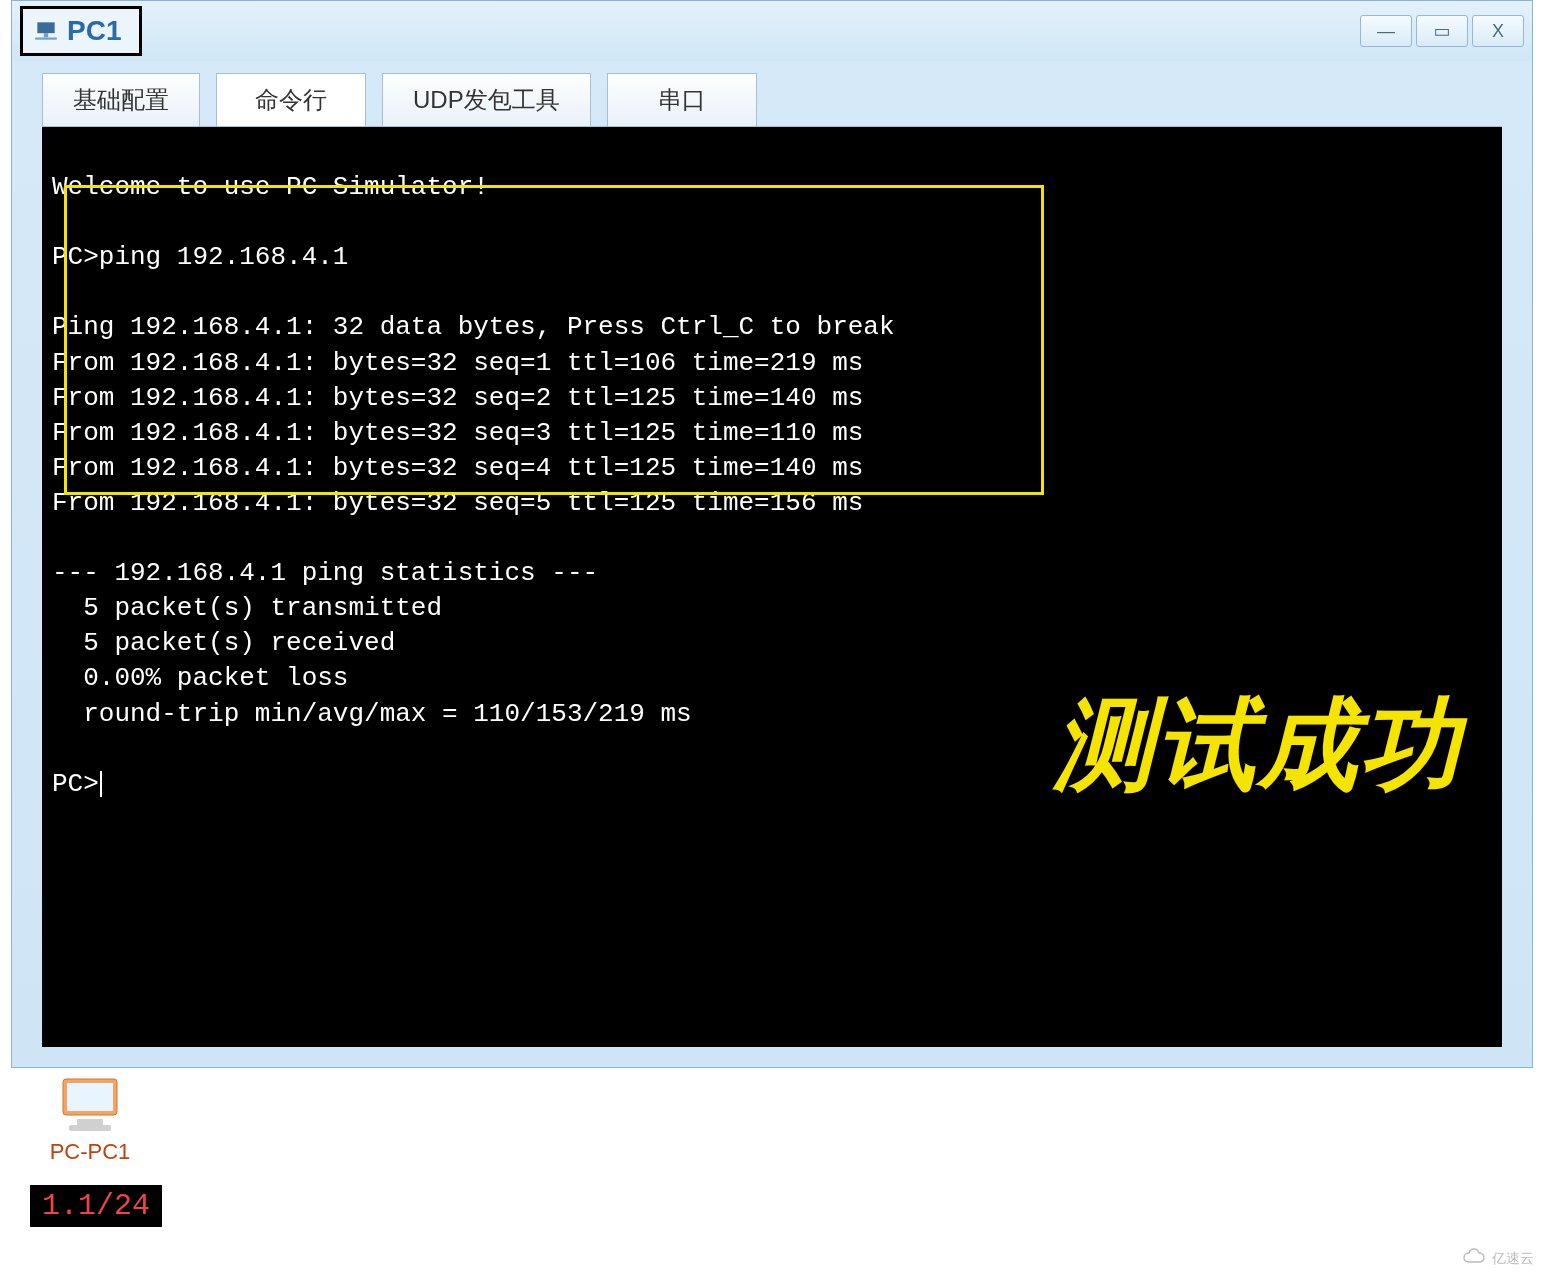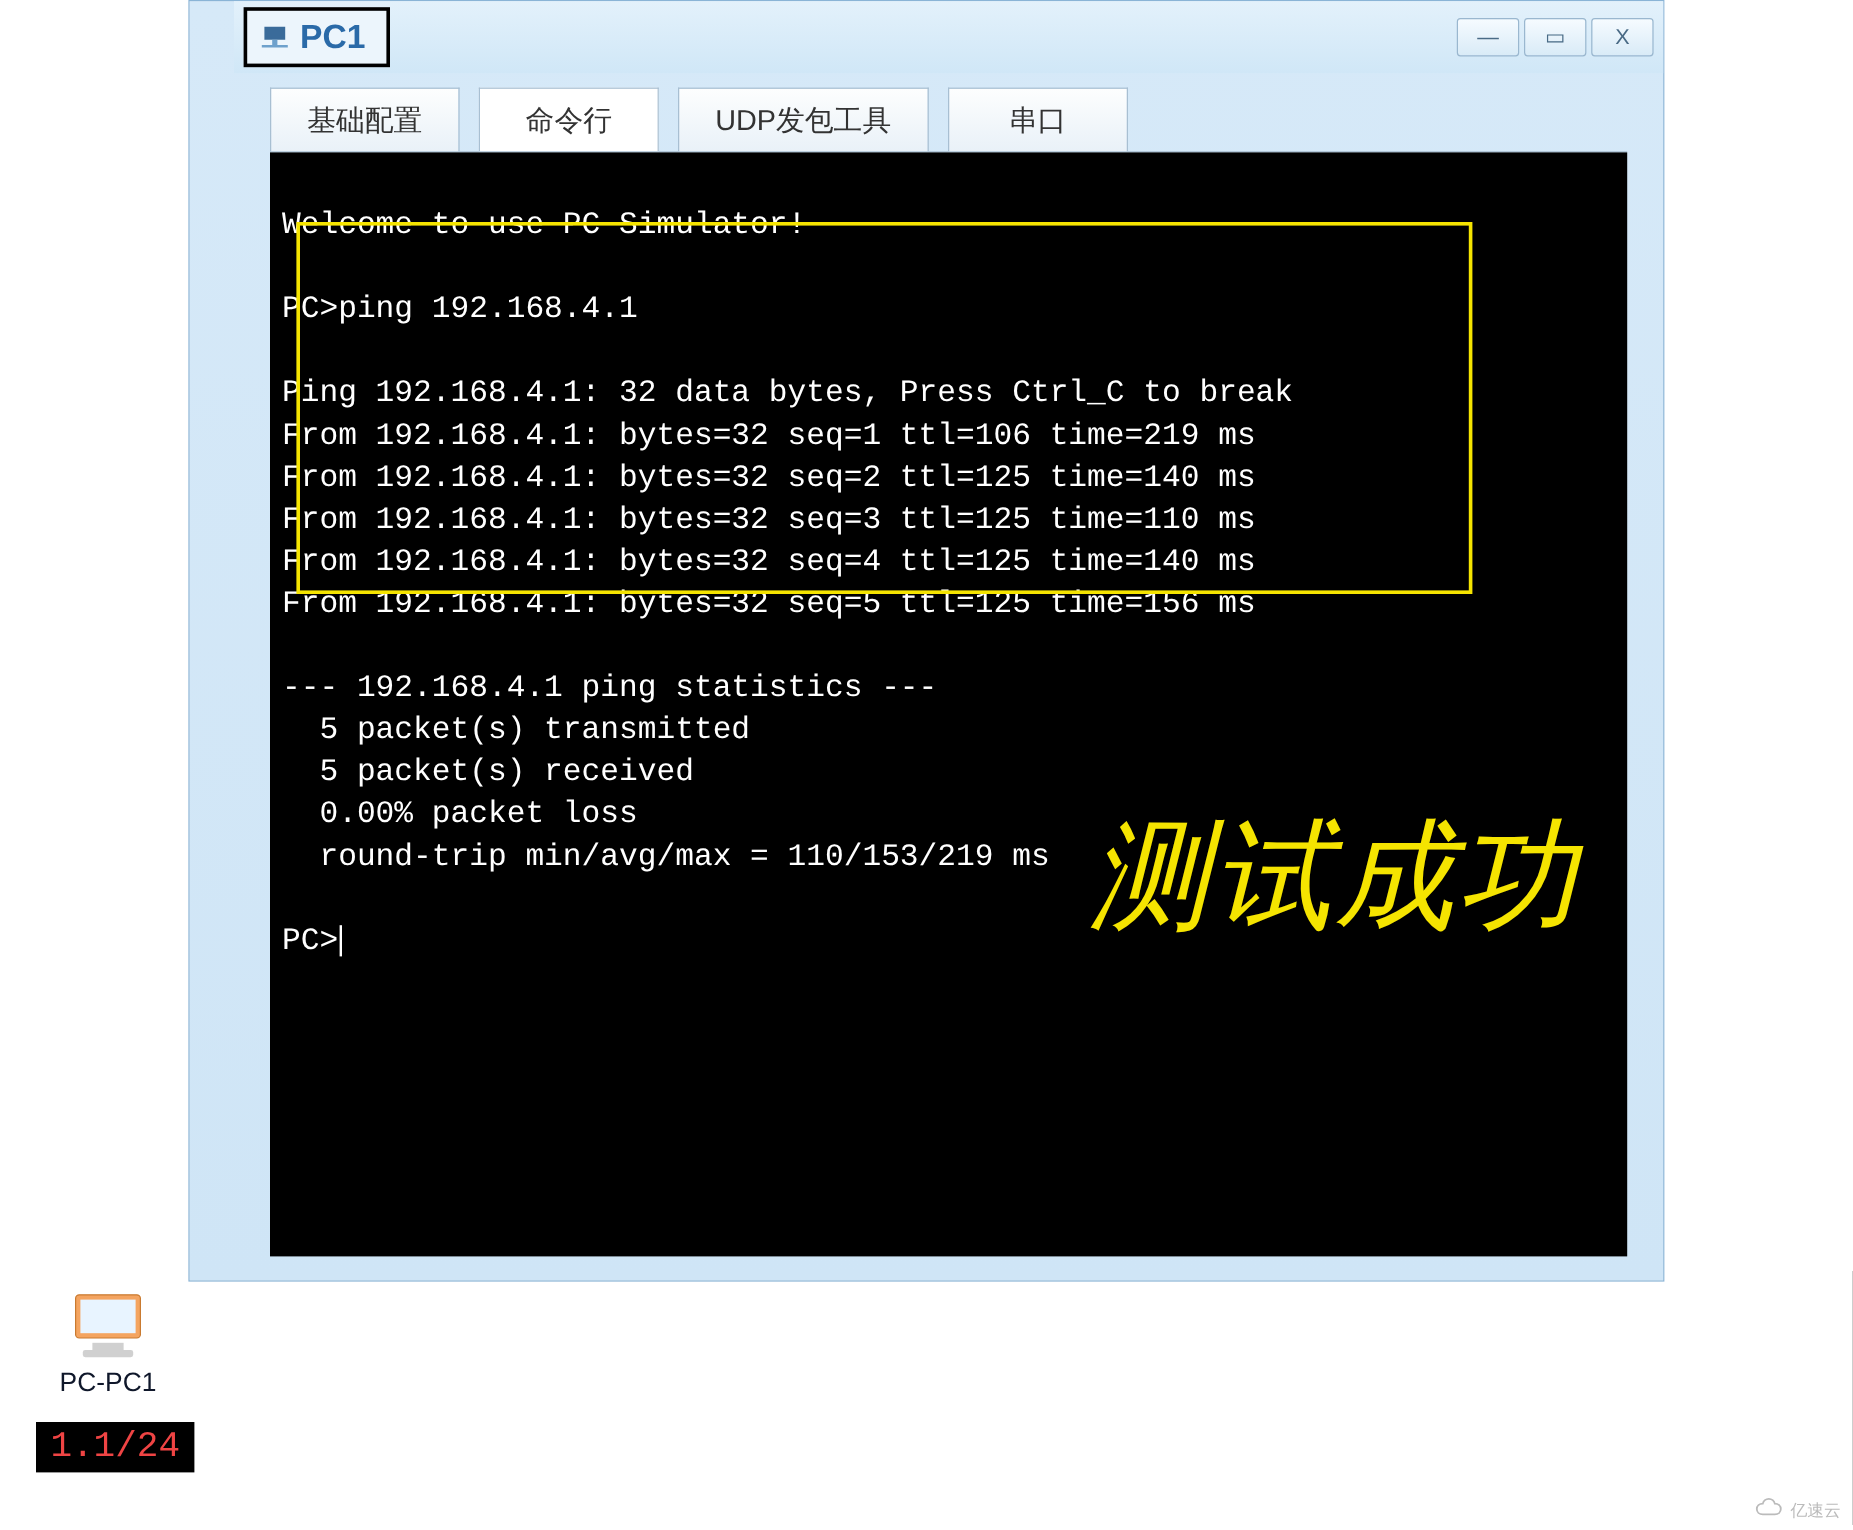--- a/index.html
+++ b/index.html
@@ -7,23 +7,22 @@
       font-family: "Microsoft YaHei", Arial, sans-serif;
       background: #fff;
       width: 1544px;
       height: 1275px;
       position: relative;
     }
     .window {
       position: relative;
       background: linear-gradient(to bottom, #d6e9f8, #cfe5f6);
       border: 1px solid #8ab4d6;
-      width: 1230px;
+      width: 1522px;
       margin: 0 auto;
-      padding-left: 37px;
     }
     .titlebar {
       height: 60px;
       display: flex;
       align-items: center;
       justify-content: space-between;
       padding: 0 8px;
       background: linear-gradient(to bottom, #e3f1fb, #d0e7f7);
     }
     .window-tab {
@@ -95,23 +94,23 @@
       border: 3px solid #f5e400;
       top: 58px;
       left: 22px;
       width: 980px;
       height: 310px;
       pointer-events: none;
     }
     .success-text {
       position: absolute;
       right: 40px;
-      top: 536px;
+      top: 550px;
       font-size: 100px;
-      font-weight: 400;
+      font-weight: 700;
       color: #f5e400;
       font-style: italic;
       letter-spacing: 2px;
       font-family: "Microsoft YaHei", sans-serif;
     }
     .cursor {
       display: inline-block;
       width: 2px; height: 26px;
       background: #fff;
       vertical-align: middle;
@@ -123,21 +122,21 @@
       top: 1075px;
       display: flex;
       justify-content: space-between;
       padding: 0 30px;
     }
     .pc-node { text-align: center; width: 120px; }
     .pc-icon {
       width: 70px; height: 60px;
       margin: 0 auto;
     }
-    .pc-label { font-size: 22px; color: #0f172a; margin-top: 4px; }
+    .pc-label { font-size: 22px; color: #c2410c; margin-top: 4px; }
     .ip-badge {
       display: inline-block;
       background: #000;
       color: #ef4444;
       font-family: "Courier New", monospace;
       font-size: 30px;
       padding: 4px 12px;
       margin-top: 20px;
     }
     .watermark {

